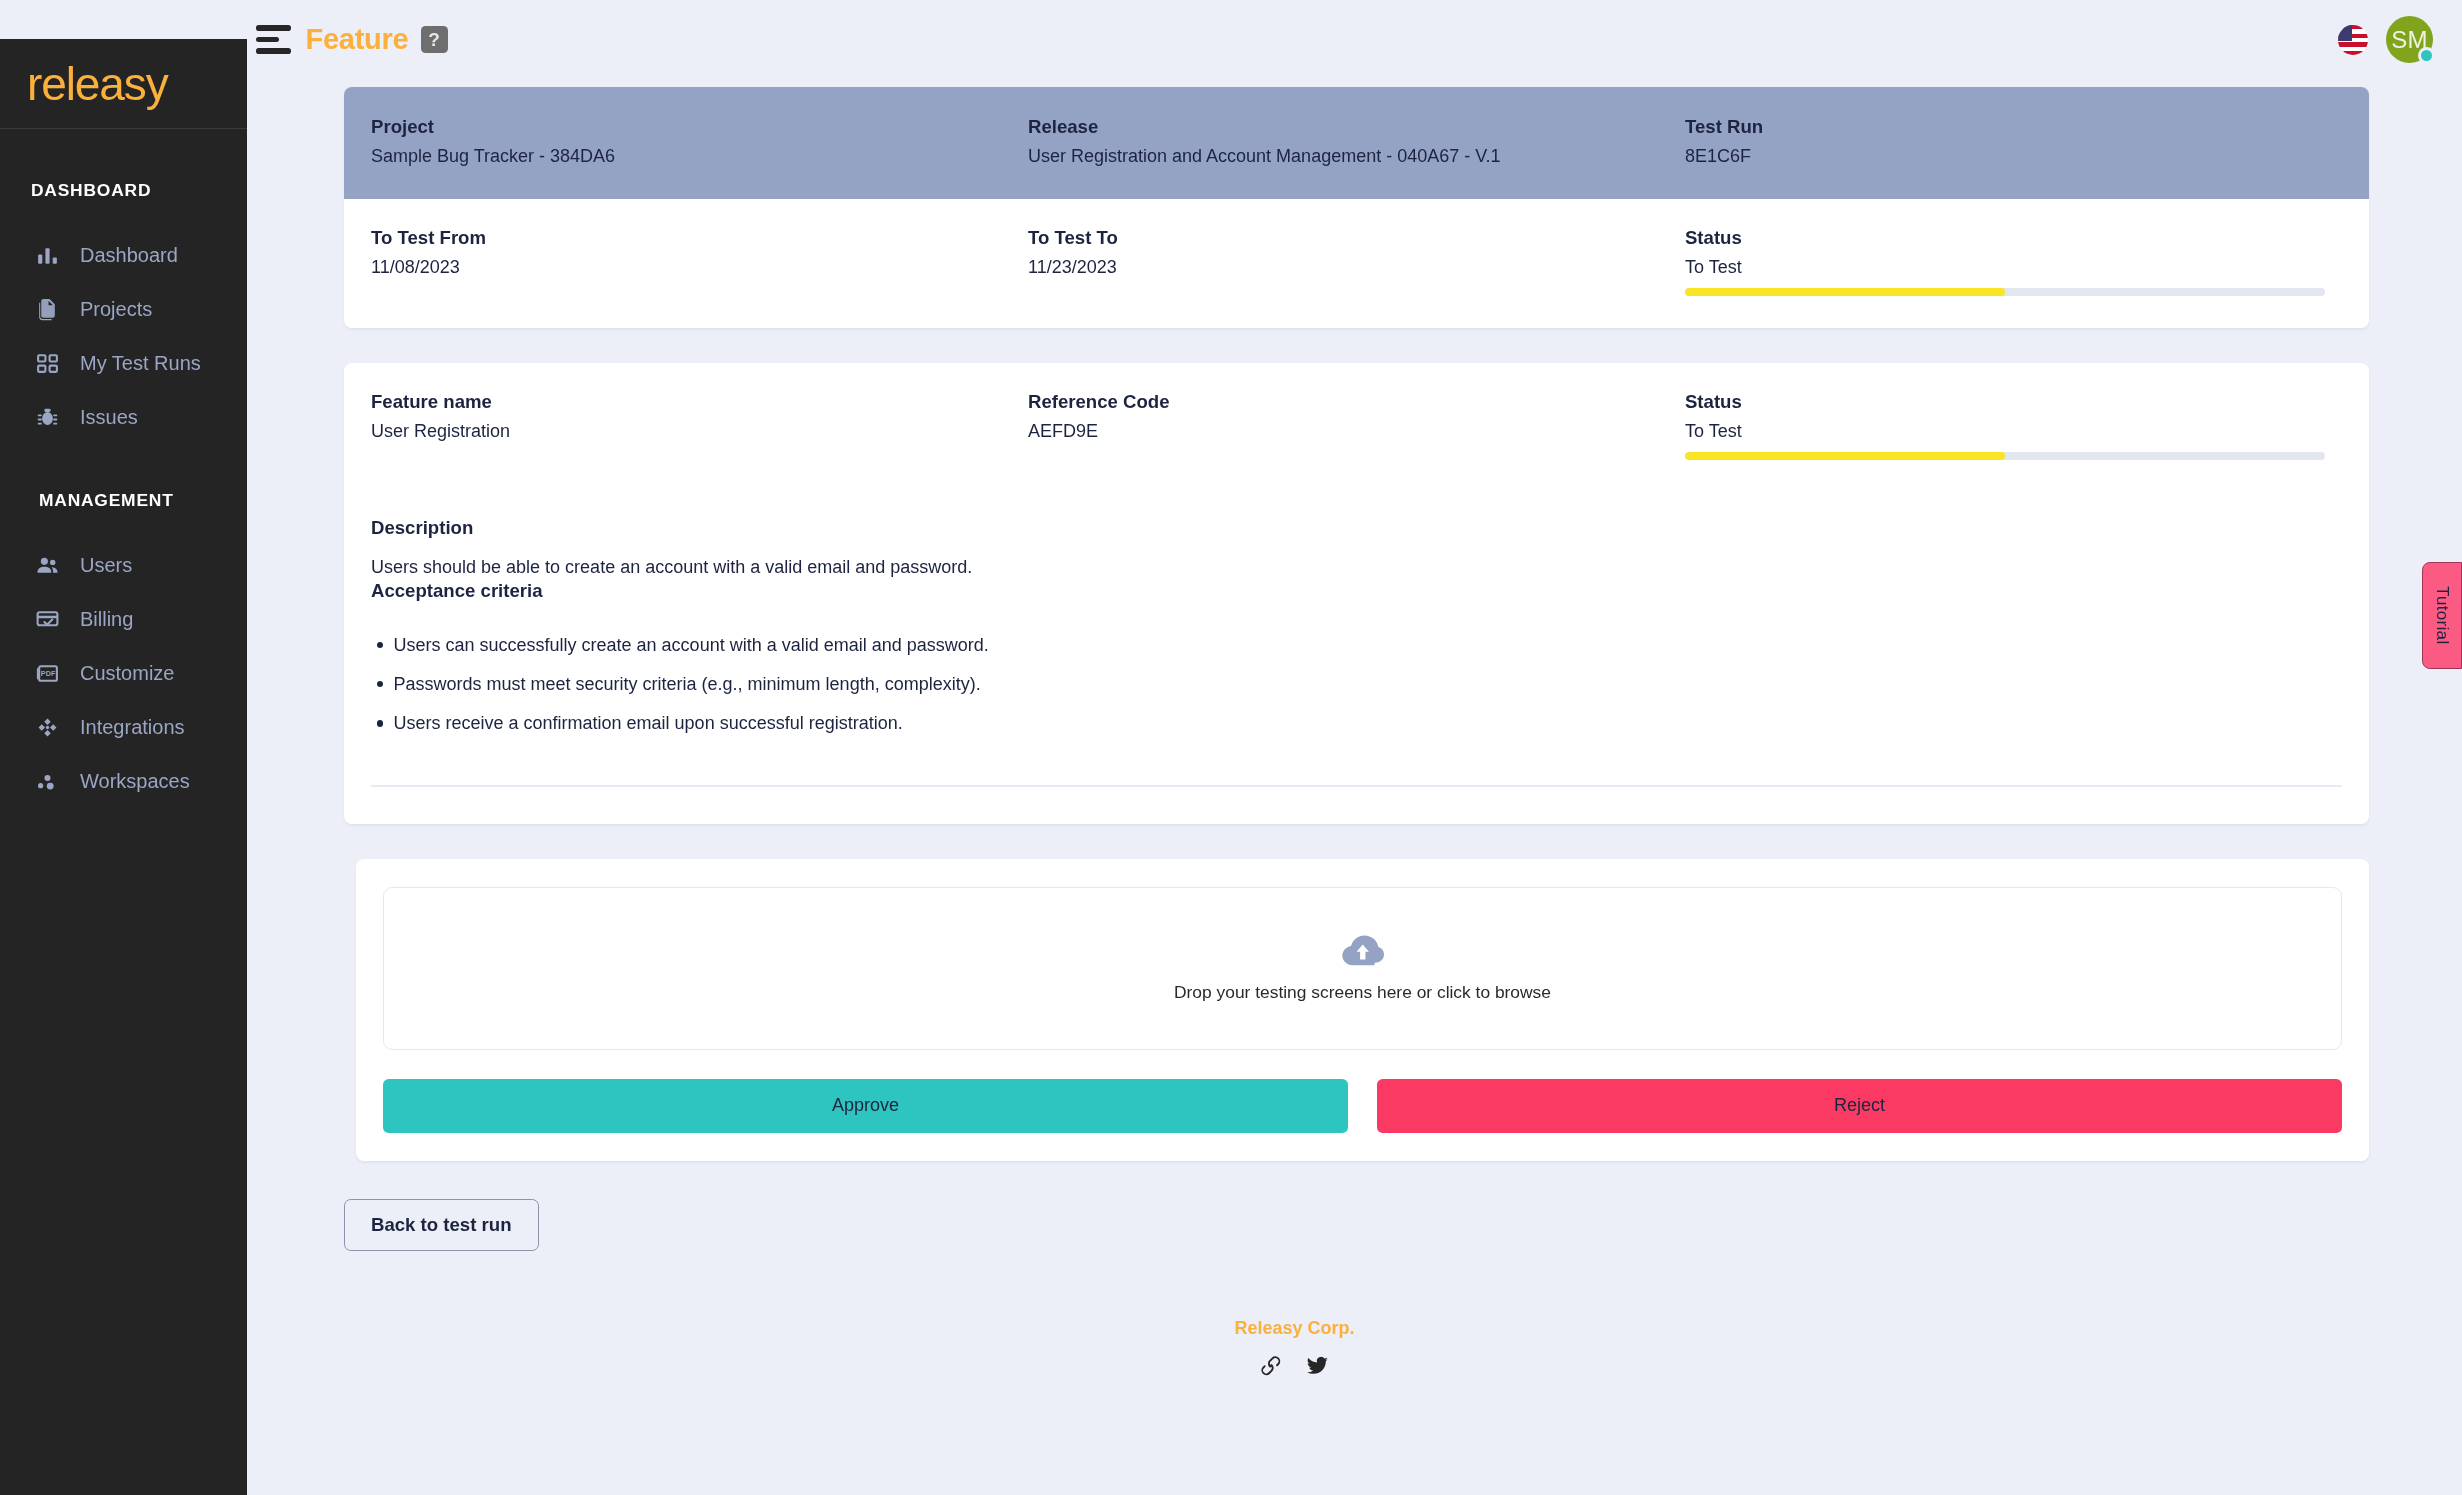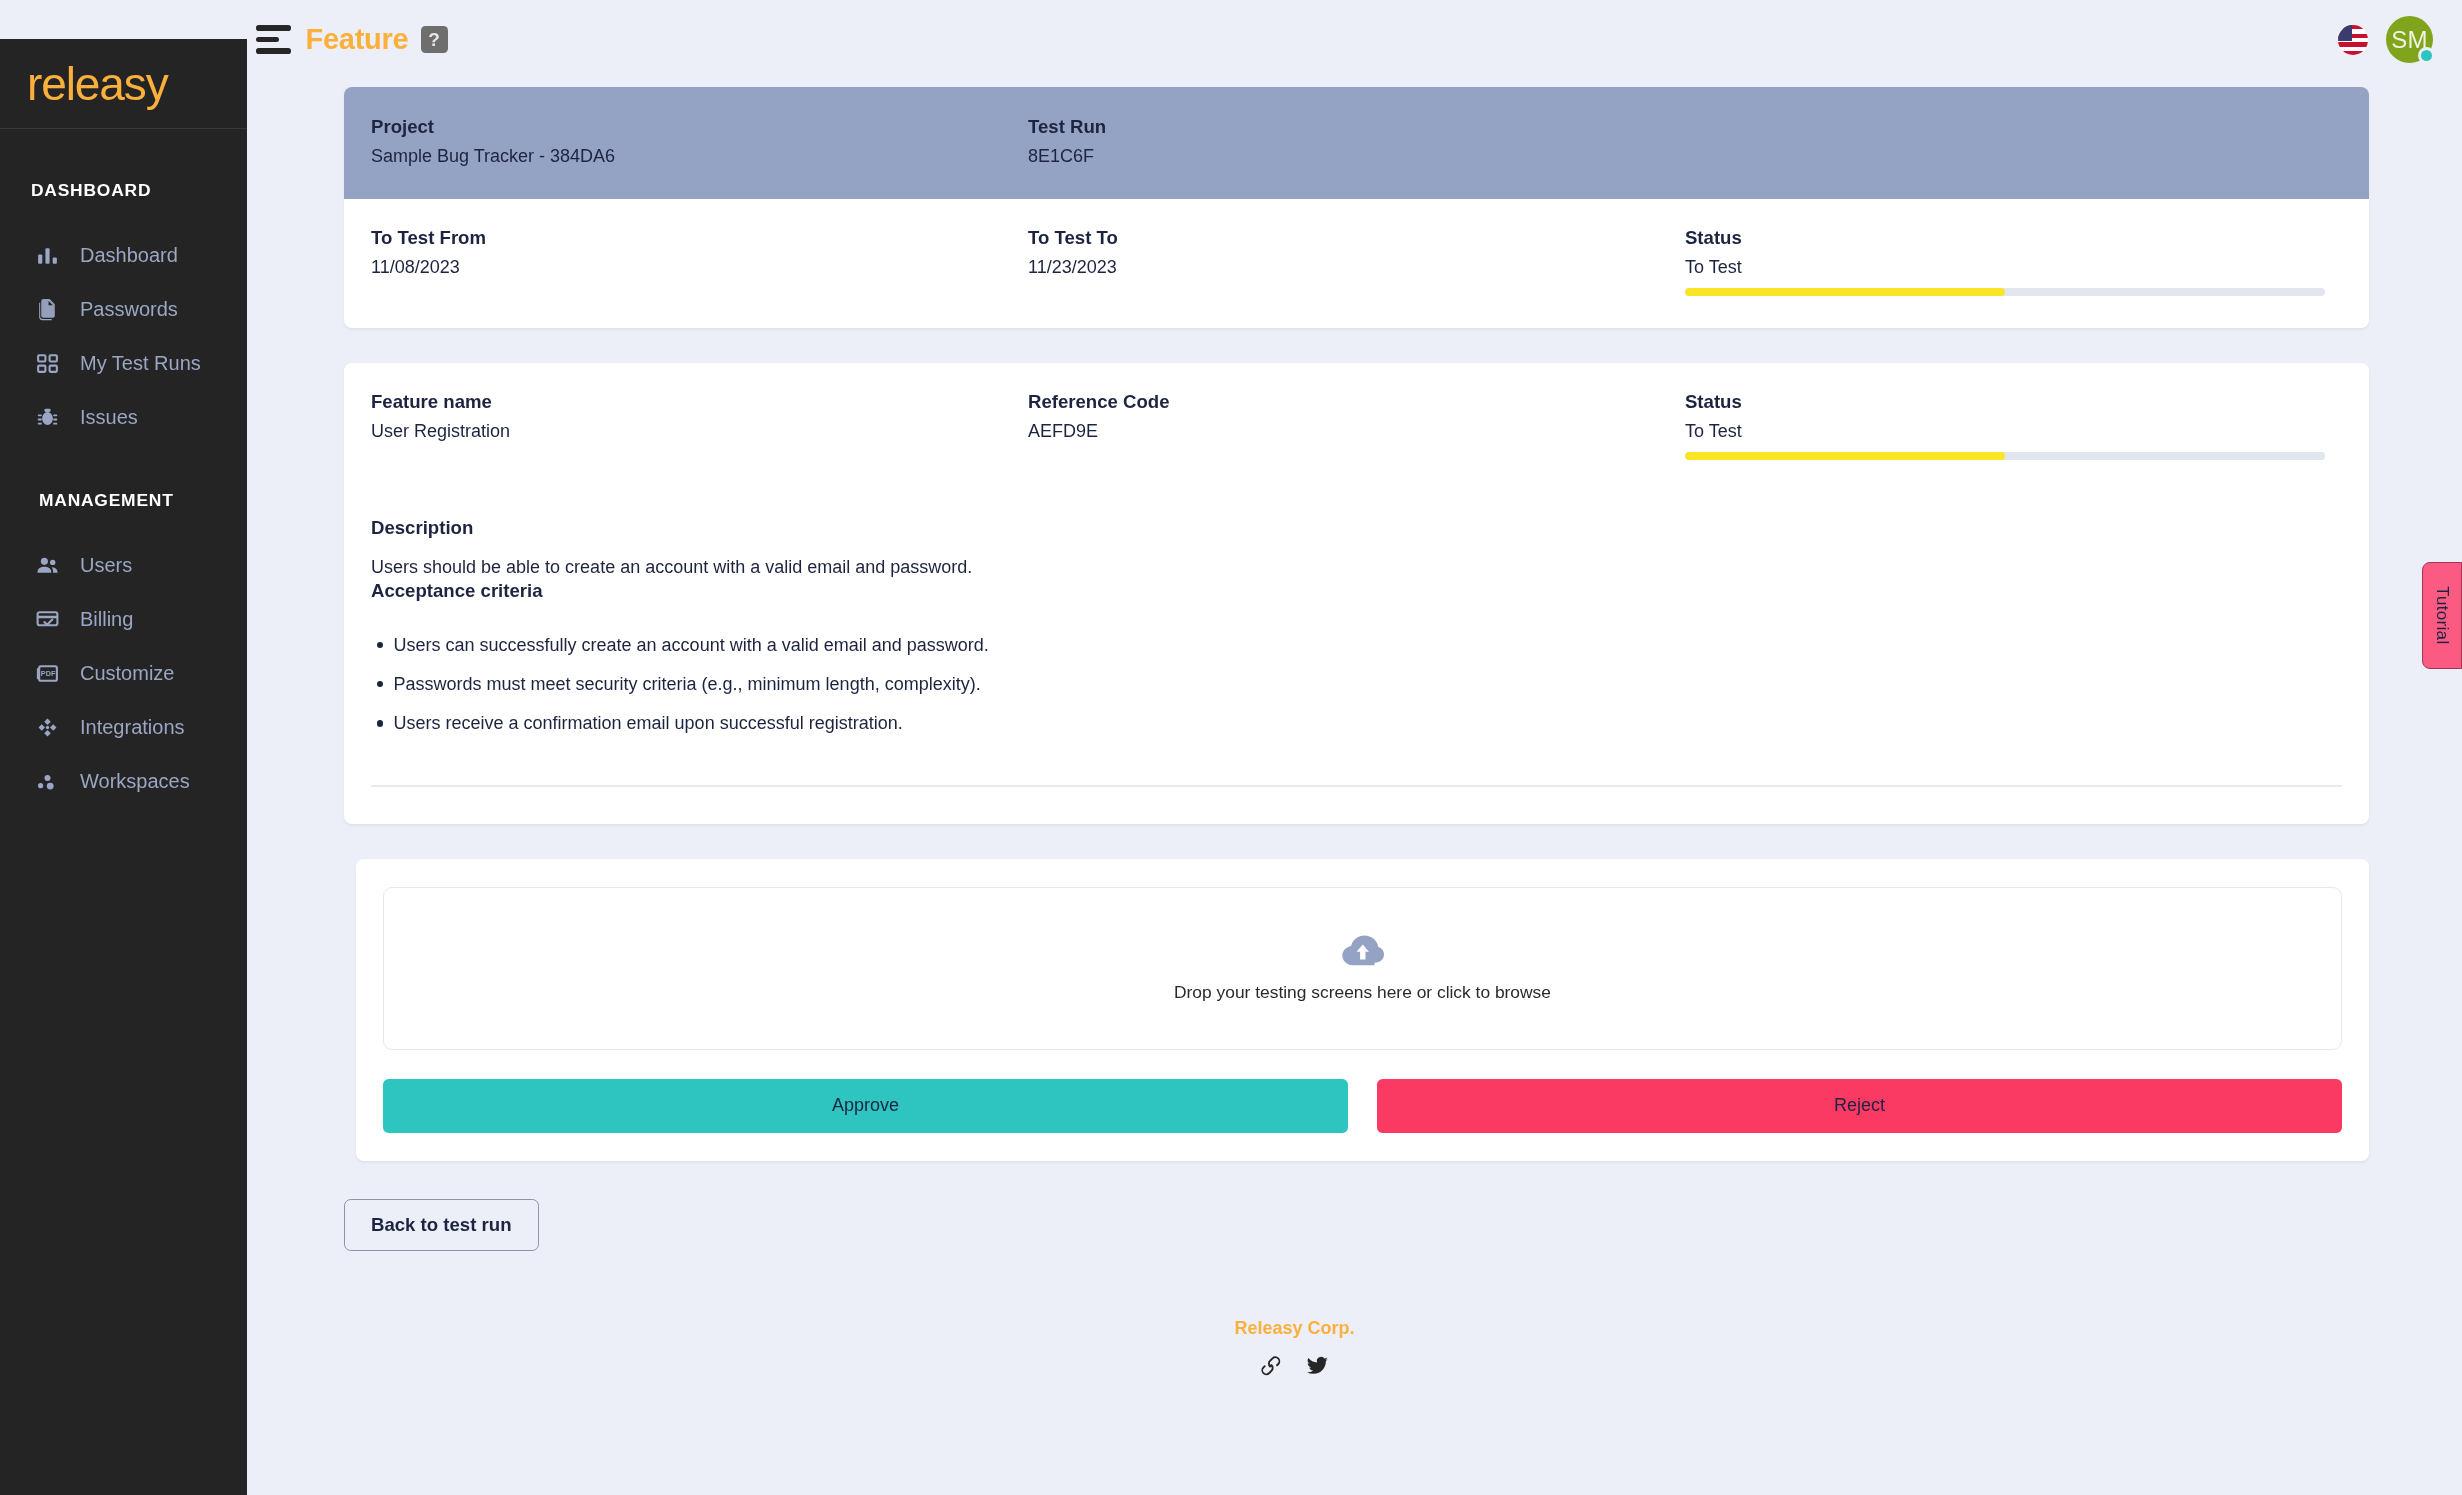--- a/index.html
+++ b/index.html
@@ -228,21 +228,21 @@
       <span class="nav-label">Dashboard</span>
     </div>
 
     <div class="nav-item">
       <span class="nav-icon">
         <svg viewBox="0 0 24 24">
             <path d="M8 2h6l5 5v11a2 2 0 0 1-2 2H8a2 2 0 0 1-2-2V4a2 2 0 0 1 2-2zm5 1.8V8h4.2L13 3.8z" opacity=".95"></path>
             <path d="M5 5.5v13A2.5 2.5 0 0 0 7.5 21H16v1.2H7a3 3 0 0 1-3-3V5.5z"></path>
           </svg>
       </span>
-      <span class="nav-label">Passwords</span>
+      <span class="nav-label">Projects</span>
     </div>
 
     <div class="nav-item">
       <span class="nav-icon">
         <svg viewBox="0 0 24 24">
             <rect x="3" y="4" width="7" height="6" rx="1" fill="none" stroke="#9aa6c4" stroke-width="2"></rect>
             <rect x="14" y="4" width="7" height="6" rx="1" fill="none" stroke="#9aa6c4" stroke-width="2"></rect>
             <rect x="3" y="14" width="7" height="6" rx="1" fill="none" stroke="#9aa6c4" stroke-width="2"></rect>
             <rect x="14" y="14" width="7" height="6" rx="1" fill="none" stroke="#9aa6c4" stroke-width="2"></rect>
           </svg>
@@ -351,20 +351,24 @@
     </div>
 
     <div class="content">
 
       <div class="card">
         <div class="card-head">
           <div class="row3">
             <div class="col">
               <div class="col-label">Project</div>
               <div class="col-value">Sample Bug Tracker - 384DA6</div>
+            </div>
+            <div class="col">
+              <div class="col-label">Release</div>
+              <div class="col-value">User Registration and Account Management - 040A67 - V.1</div>
             </div>
             <div class="col">
               <div class="col-label">Test Run</div>
               <div class="col-value">8E1C6F</div>
             </div>
           </div>
         </div>
         <div class="card-body">
           <div class="row3">
             <div class="col">

